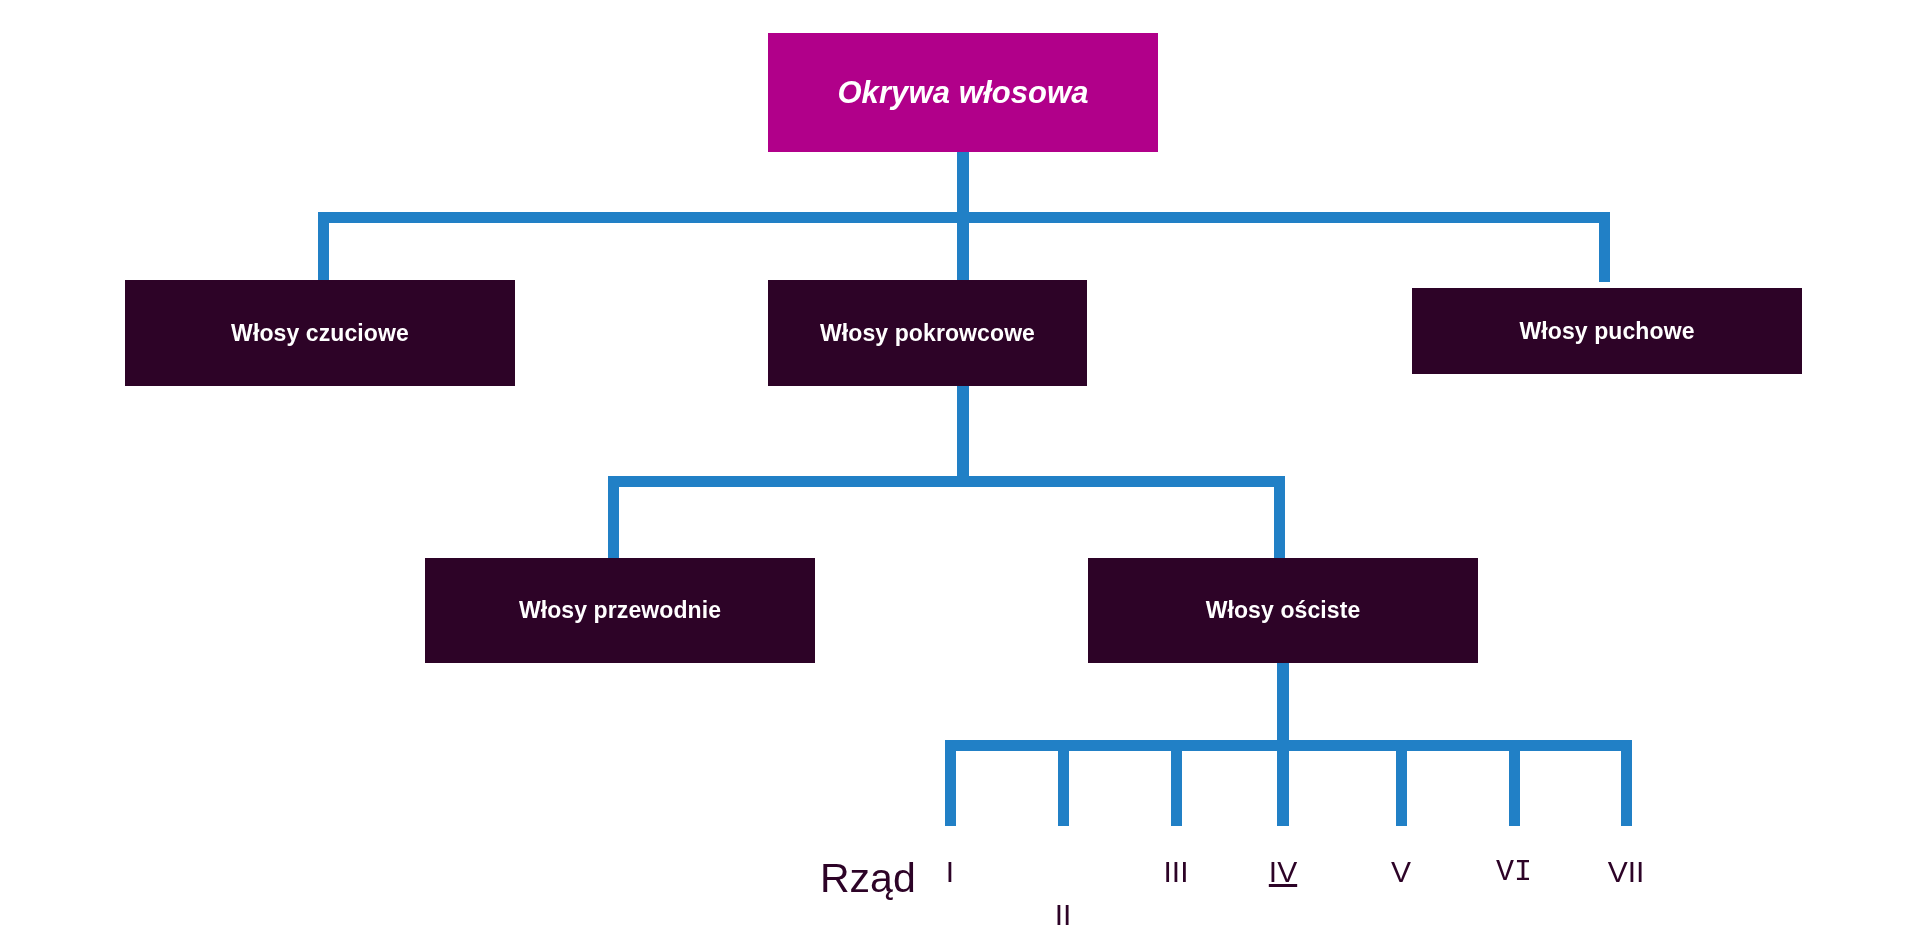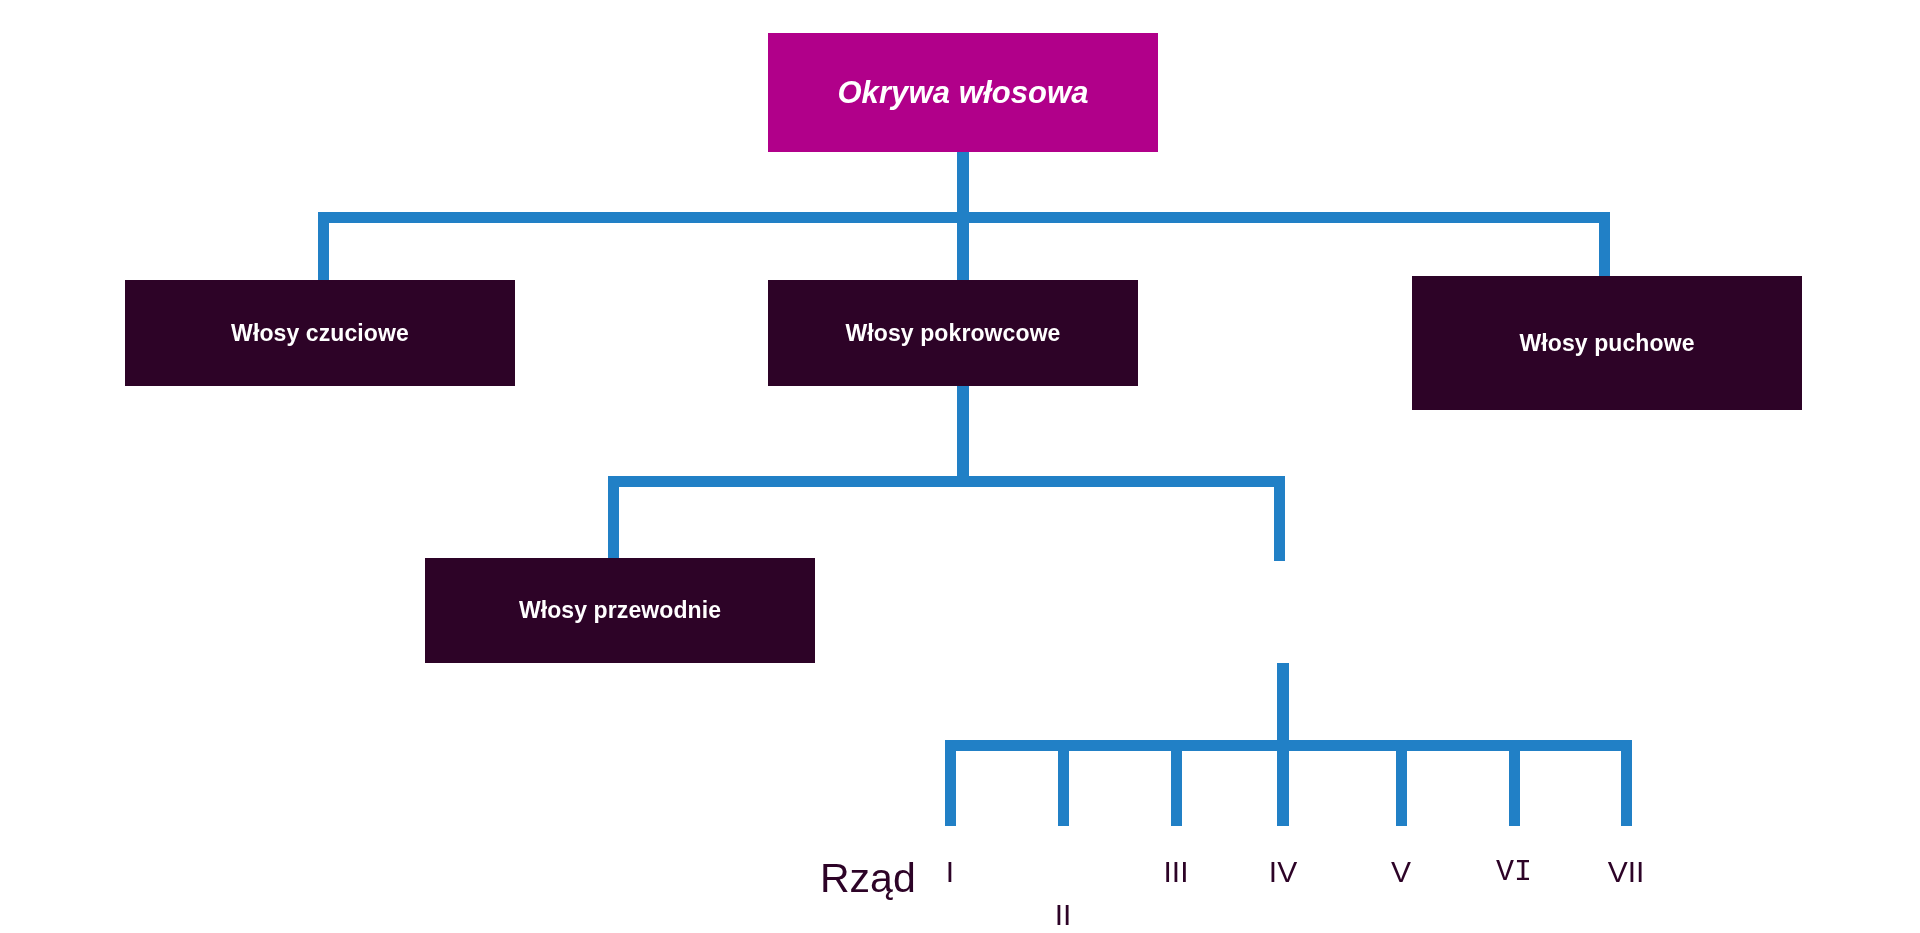--- a/index.html
+++ b/index.html
@@ -73,52 +73,55 @@
   <div class="conn" style="left:957px; top:152px; width:12px; height:70px;"></div>
   <div class="conn" style="left:318px; top:212px; width:1292px; height:11px;"></div>
   <div class="conn" style="left:318px; top:212px; width:11px; height:70px;"></div>
   <div class="conn" style="left:957px; top:212px; width:12px; height:70px;"></div>
   <div class="conn" style="left:1599px; top:212px; width:11px; height:70px;"></div>
 
   <div class="node node-branch" style="left:125px; top:280px; width:390px; height:106px;">
     <span>Włosy czuciowe</span>
   </div>
 
-  <div class="node node-branch" style="left:768px; top:280px; width:370px; height:106px;">
+  <div class="node node-branch" style="left:768px; top:280px; width:319px; height:106px;">
     <span>Włosy pokrowcowe</span>
   </div>
 
-  <div class="node node-branch" style="left:1412px; top:276px; width:390px; height:134px;">
+  <div class="node node-branch" style="left:1412px; top:288px; width:390px; height:86px;">
     <span>Włosy puchowe</span>
   </div>
 
   <div class="conn" style="left:957px; top:386px; width:12px; height:101px;"></div>
   <div class="conn" style="left:608px; top:476px; width:677px; height:11px;"></div>
   <div class="conn" style="left:608px; top:476px; width:11px; height:85px;"></div>
   <div class="conn" style="left:1274px; top:476px; width:11px; height:85px;"></div>
 
   <div class="node node-branch" style="left:425px; top:558px; width:390px; height:105px;align-items:center;">
     <span>Włosy przewodnie</span>
   </div>
 
+  <div class="node node-branch" style="left:1088px; top:558px; width:390px; height:105px;">
+    <span>Włosy ościste</span>
+  </div>
 
   <div class="conn" style="left:1277px; top:663px; width:12px; height:83px;"></div>
   <div class="conn" style="left:945px; top:740px; width:687px; height:11px;"></div>
 
   <div class="conn" style="left:945px;  top:740px; width:11px; height:86px;"></div>
   <div class="conn" style="left:1058px; top:740px; width:11px; height:86px;"></div>
   <div class="conn" style="left:1171px; top:740px; width:11px; height:86px;"></div>
   <div class="conn" style="left:1277px; top:740px; width:12px; height:86px;"></div>
   <div class="conn" style="left:1396px; top:740px; width:11px; height:86px;"></div>
   <div class="conn" style="left:1509px; top:740px; width:11px; height:86px;"></div>
   <div class="conn" style="left:1621px; top:740px; width:11px; height:86px;"></div>
 
   <div class="row-caption" style="left:820px; top:855px;">Rząd</div>
 
   <div class="tick-label" style="left:910px;  top:855px; width:80px;">I</div>
   <div class="tick-label" style="left:1023px; top:898px; width:80px;">II</div>
   <div class="tick-label" style="left:1136px; top:855px; width:80px;">III</div>
-  <div class="tick-label" style="left:1243px; top:855px; width:80px;">IV</div>
+  <div class="tick-label" style="left:1243px; top:855px; width:80px;text-decoration:underline;">IV</div>
   <div class="tick-label" style="left:1361px; top:855px; width:80px;">V</div>
   <div class="tick-label" style="left:1474px; top:855px; width:80px;font-family:Liberation Mono, monospace;">VI</div>
   <div class="tick-label" style="left:1586px; top:855px; width:80px;">VII</div>
 
 </div>
 
 </body></html>

